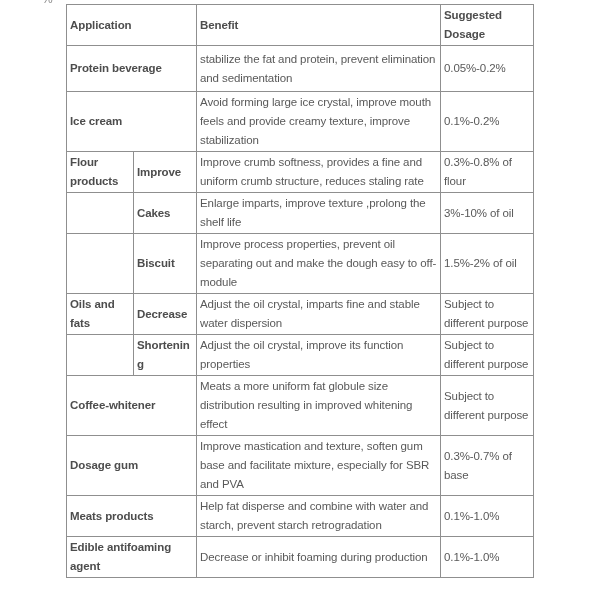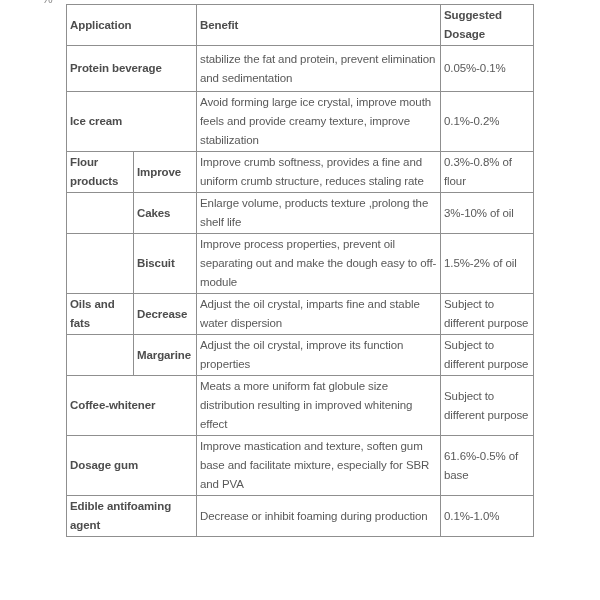--- a/index.html
+++ b/index.html
@@ -74,66 +74,71 @@
         <tr>
           <th colspan="2">Application</th>
           <th>Benefit</th>
           <th>Suggested Dosage</th>
         </tr>
       </thead>
       <tbody id="table-body">
           <tr style="height: 46px;">
             <td class="app" colspan="2">Protein beverage</td>
             <td>stabilize the fat and protein, prevent elimination and sedimentation</td>
-            <td>0.05%-0.1%</td>
+            <td>0.05%-0.2%</td>
           </tr>
           <tr style="height: 57px;">
             <td class="app" colspan="2">Ice cream</td>
             <td>Avoid forming large ice crystal, improve mouth feels and provide creamy texture, improve stabilization</td>
             <td>0.1%-0.2%</td>
           </tr>
           <tr style="height: 40px; margin-left: 48px;">
             <td class="app">Flour products</td>
             <td class="app">Improve</td>
             <td>Improve crumb softness, provides a fine and uniform crumb structure, reduces staling rate</td>
             <td>0.3%-0.8% of flour</td>
           </tr>
           <tr style="height: 40px; margin-top: 28px;">
             <td class="app"></td>
             <td class="app">Cakes</td>
-            <td>Enlarge volume, products texture ,prolong the shelf life</td>
+            <td>Enlarge imparts, improve texture ,prolong the shelf life</td>
             <td>3%-10% of oil</td>
           </tr>
           <tr style="height: 40px;">
             <td class="app"></td>
             <td class="app">Biscuit</td>
             <td>Improve process properties, prevent oil separating out and make the dough easy to off-module</td>
             <td>1.5%-2% of oil</td>
           </tr>
           <tr style="height: 40px; padding-left: 12px;">
             <td class="app">Oils and fats</td>
             <td class="app">Decrease</td>
             <td>Adjust the oil crystal, imparts fine and stable water dispersion</td>
             <td>Subject to different purpose</td>
           </tr>
           <tr style="height: 40px;">
             <td class="app"></td>
-            <td class="app">Margarine</td>
+            <td class="app">Shortening</td>
             <td>Adjust the oil crystal, improve its function properties</td>
             <td>Subject to different purpose</td>
           </tr>
           <tr style="height: 40px;">
             <td class="app" colspan="2">Coffee-whitener</td>
             <td>Meats a more uniform fat globule size distribution resulting in improved whitening effect</td>
             <td>Subject to different purpose</td>
           </tr>
           <tr style="height: 40px;">
             <td class="app" colspan="2">Dosage gum</td>
             <td>Improve mastication and texture, soften gum base and facilitate mixture, especially for SBR and PVA</td>
-            <td>61.6%-0.5% of base</td>
+            <td>0.3%-0.7% of base</td>
+          </tr>
+          <tr style="height: 40px;">
+            <td class="app" colspan="2">Meats products</td>
+            <td>Help fat disperse and combine with water and starch, prevent starch retrogradation</td>
+            <td>0.1%-1.0%</td>
           </tr>
           <tr style="height: 35px;">
             <td class="app" colspan="2">Edible antifoaming agent</td>
             <td>Decrease or inhibit foaming during production</td>
             <td>0.1%-1.0%</td>
           </tr>
         </tbody>
     </table>
   </div>
 </div>

